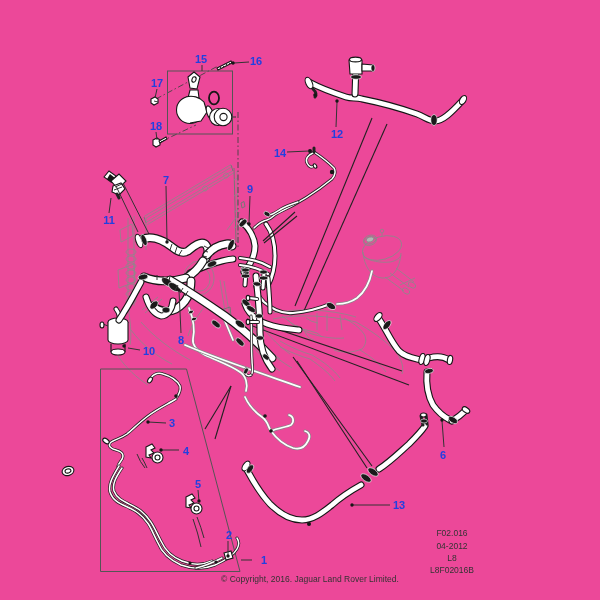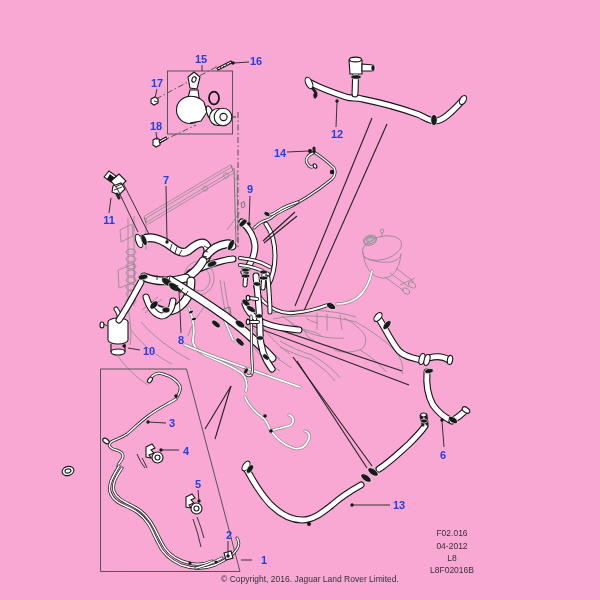--- a/index.html
+++ b/index.html
@@ -1,16 +1,16 @@
 <!DOCTYPE html>
 <html><head>
 <meta charset="utf-8">
 <style>
 html,body{margin:0;padding:0;background:#fff;}
-#wrap{position:relative;width:600px;height:600px;background:#f9a8d4;overflow:hidden;}
+#wrap{position:relative;width:600px;height:600px;background:#ec4899;overflow:hidden;}
 svg{position:absolute;left:0;top:0;}
 text{font-family:"Liberation Sans",sans-serif;}
 .lbl{font-weight:bold;font-size:11px;fill:#2240e0;text-anchor:middle;}
 .inf{font-size:8.5px;fill:#333;text-anchor:middle;}
 .cop{font-size:8.5px;fill:#333;text-anchor:middle;}
 .ldr{stroke:#333;stroke-width:1;fill:none;}
 .lng{stroke:#222;stroke-width:1.1;fill:none;}
 .dd{stroke:#444;stroke-width:0.9;fill:none;stroke-dasharray:6 2.5 1.5 2.5;}
 .box{stroke:#555;stroke-width:1;fill:none;}
 .g1{stroke:#8a8a8a;stroke-width:0.8;fill:none;}

